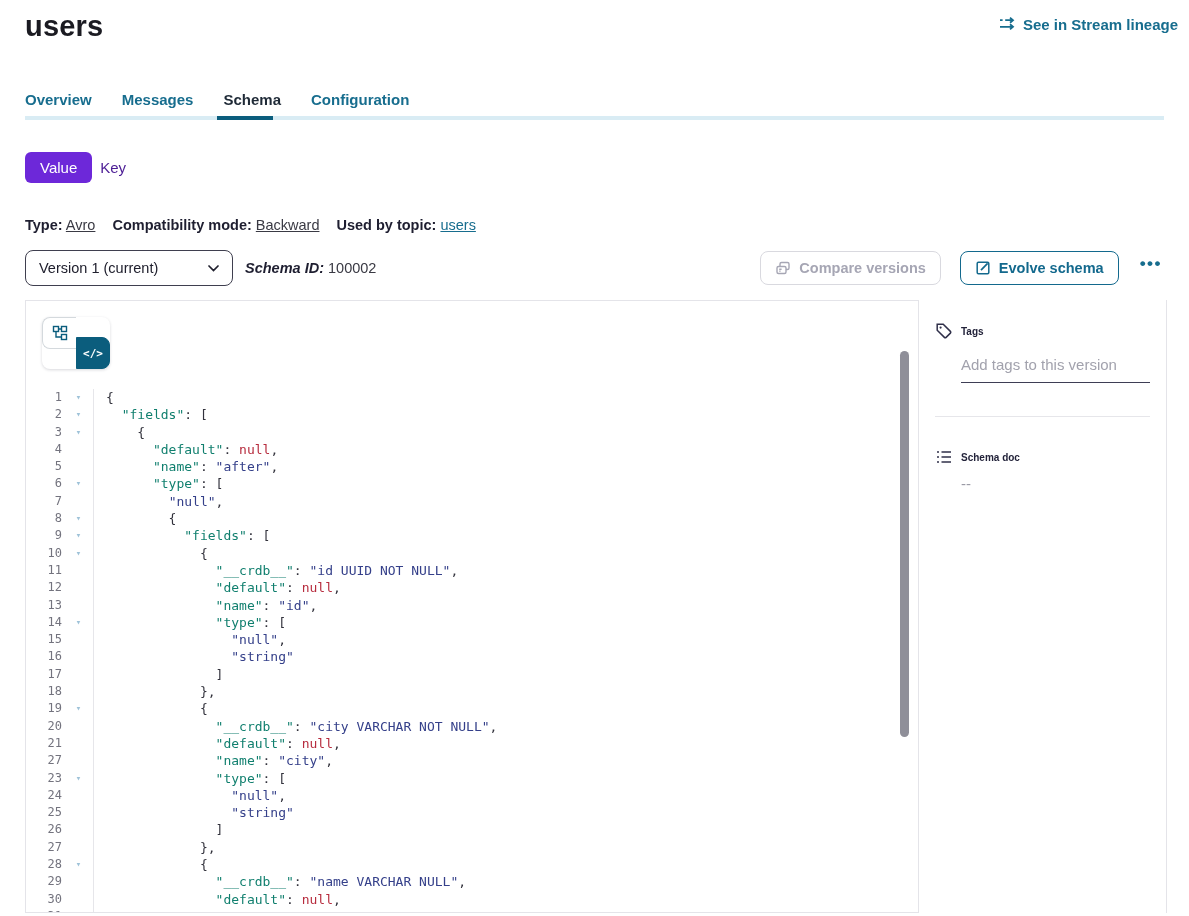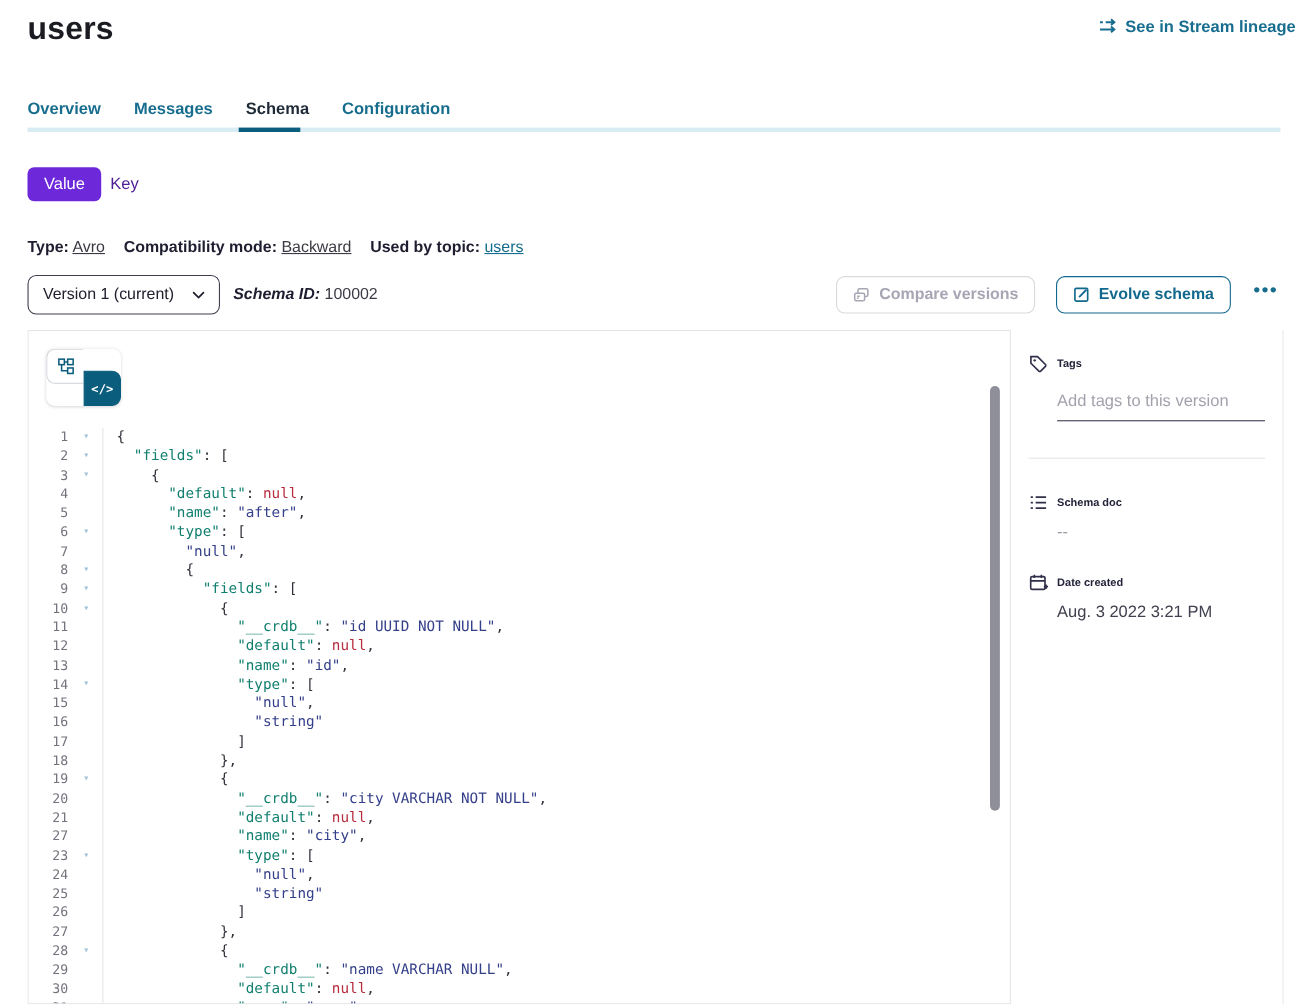--- a/index.html
+++ b/index.html
@@ -22,21 +22,21 @@
   .vk { font-family:"Liberation Sans",sans-serif; font-size:15px; border:none; background:none; cursor:pointer; }
   .vk.value { background:#6d28d9; color:#fff; border-radius:6px; padding:7px 15px; font-weight:500; }
   .vk.key { color:#4c1d95; margin-left:8px; font-weight:500; }
 
   .meta-row { margin:34px 0 0 25px; display:flex; gap:17px; font-size:14.5px; }
   .meta b { color:#1e1e30; font-weight:700; }
   .meta span { color:#3a3a44;text-decoration:underline; }
   .meta .link { color:#176d8e; cursor:pointer; }
 
   .version-row { margin:17px 25px 0 25px; display:flex; align-items:center; }
-  .select { width:175px; height:36px; border:1px solid #3f3f4f; border-radius:8px;
+  .select { width:208px; height:36px; border:1px solid #3f3f4f; border-radius:8px;
             display:flex; align-items:center; justify-content:space-between;
             padding:0 13px; font-size:14.5px; color:#20202e; cursor:pointer; background:#fff; }
   .schema-id { margin-left:12px; font-size:14.5px; }
   .schema-id b { color:#1e1e30; font-weight:700;font-style:italic; }
   .schema-id span { color:#3a3a44; }
   .actions { margin-left:auto; display:flex; align-items:center; gap:19px; }
   .btn { display:flex; align-items:center; gap:8px; height:34px; padding:0 14px; border-radius:8px;
          background:#fff; font-family:"Liberation Sans",sans-serif; font-size:14.5px; font-weight:700; cursor:pointer; }
   .btn.ghost { border:1px solid #d9d9df; color:#a6a6b4; cursor:default; }
   .btn.outline { border:1px solid #13698d; color:#13698d; }
@@ -334,25 +334,14 @@
     <div class="side-section doc">
       <div class="side-head">
         <svg width="18" height="18" viewBox="0 0 18 18" fill="none" stroke="currentColor" stroke-width="1.6">
           <path d="M2 4 h2 M6.5 4 h9.5 M2 9 h2 M6.5 9 h9.5 M2 14 h2 M6.5 14 h9.5"></path>
         </svg>
         <h3>Schema doc</h3>
       </div>
       <div class="side-val muted">--</div>
     </div>
 
-    <div class="side-section date">
-      <div class="side-head">
-        <svg width="18" height="18" viewBox="0 0 18 18" fill="none" stroke="currentColor" stroke-width="1.5">
-          <rect x="2" y="3.2" width="13" height="11.6" rx="1.3"></rect>
-          <path d="M5.3 1.5 v3 M11.7 1.5 v3 M2 7 h13"></path>
-          <path d="M15.9 10.4 v4 M13.9 12.4 h4" stroke-width="1.6"></path>
-        </svg>
-        <h3>Date created</h3>
-      </div>
-      <div class="side-val">Aug. 3 2022 3:21 PM</div>
-    </div>
   </aside>
 </div>
 
 </body></html>

